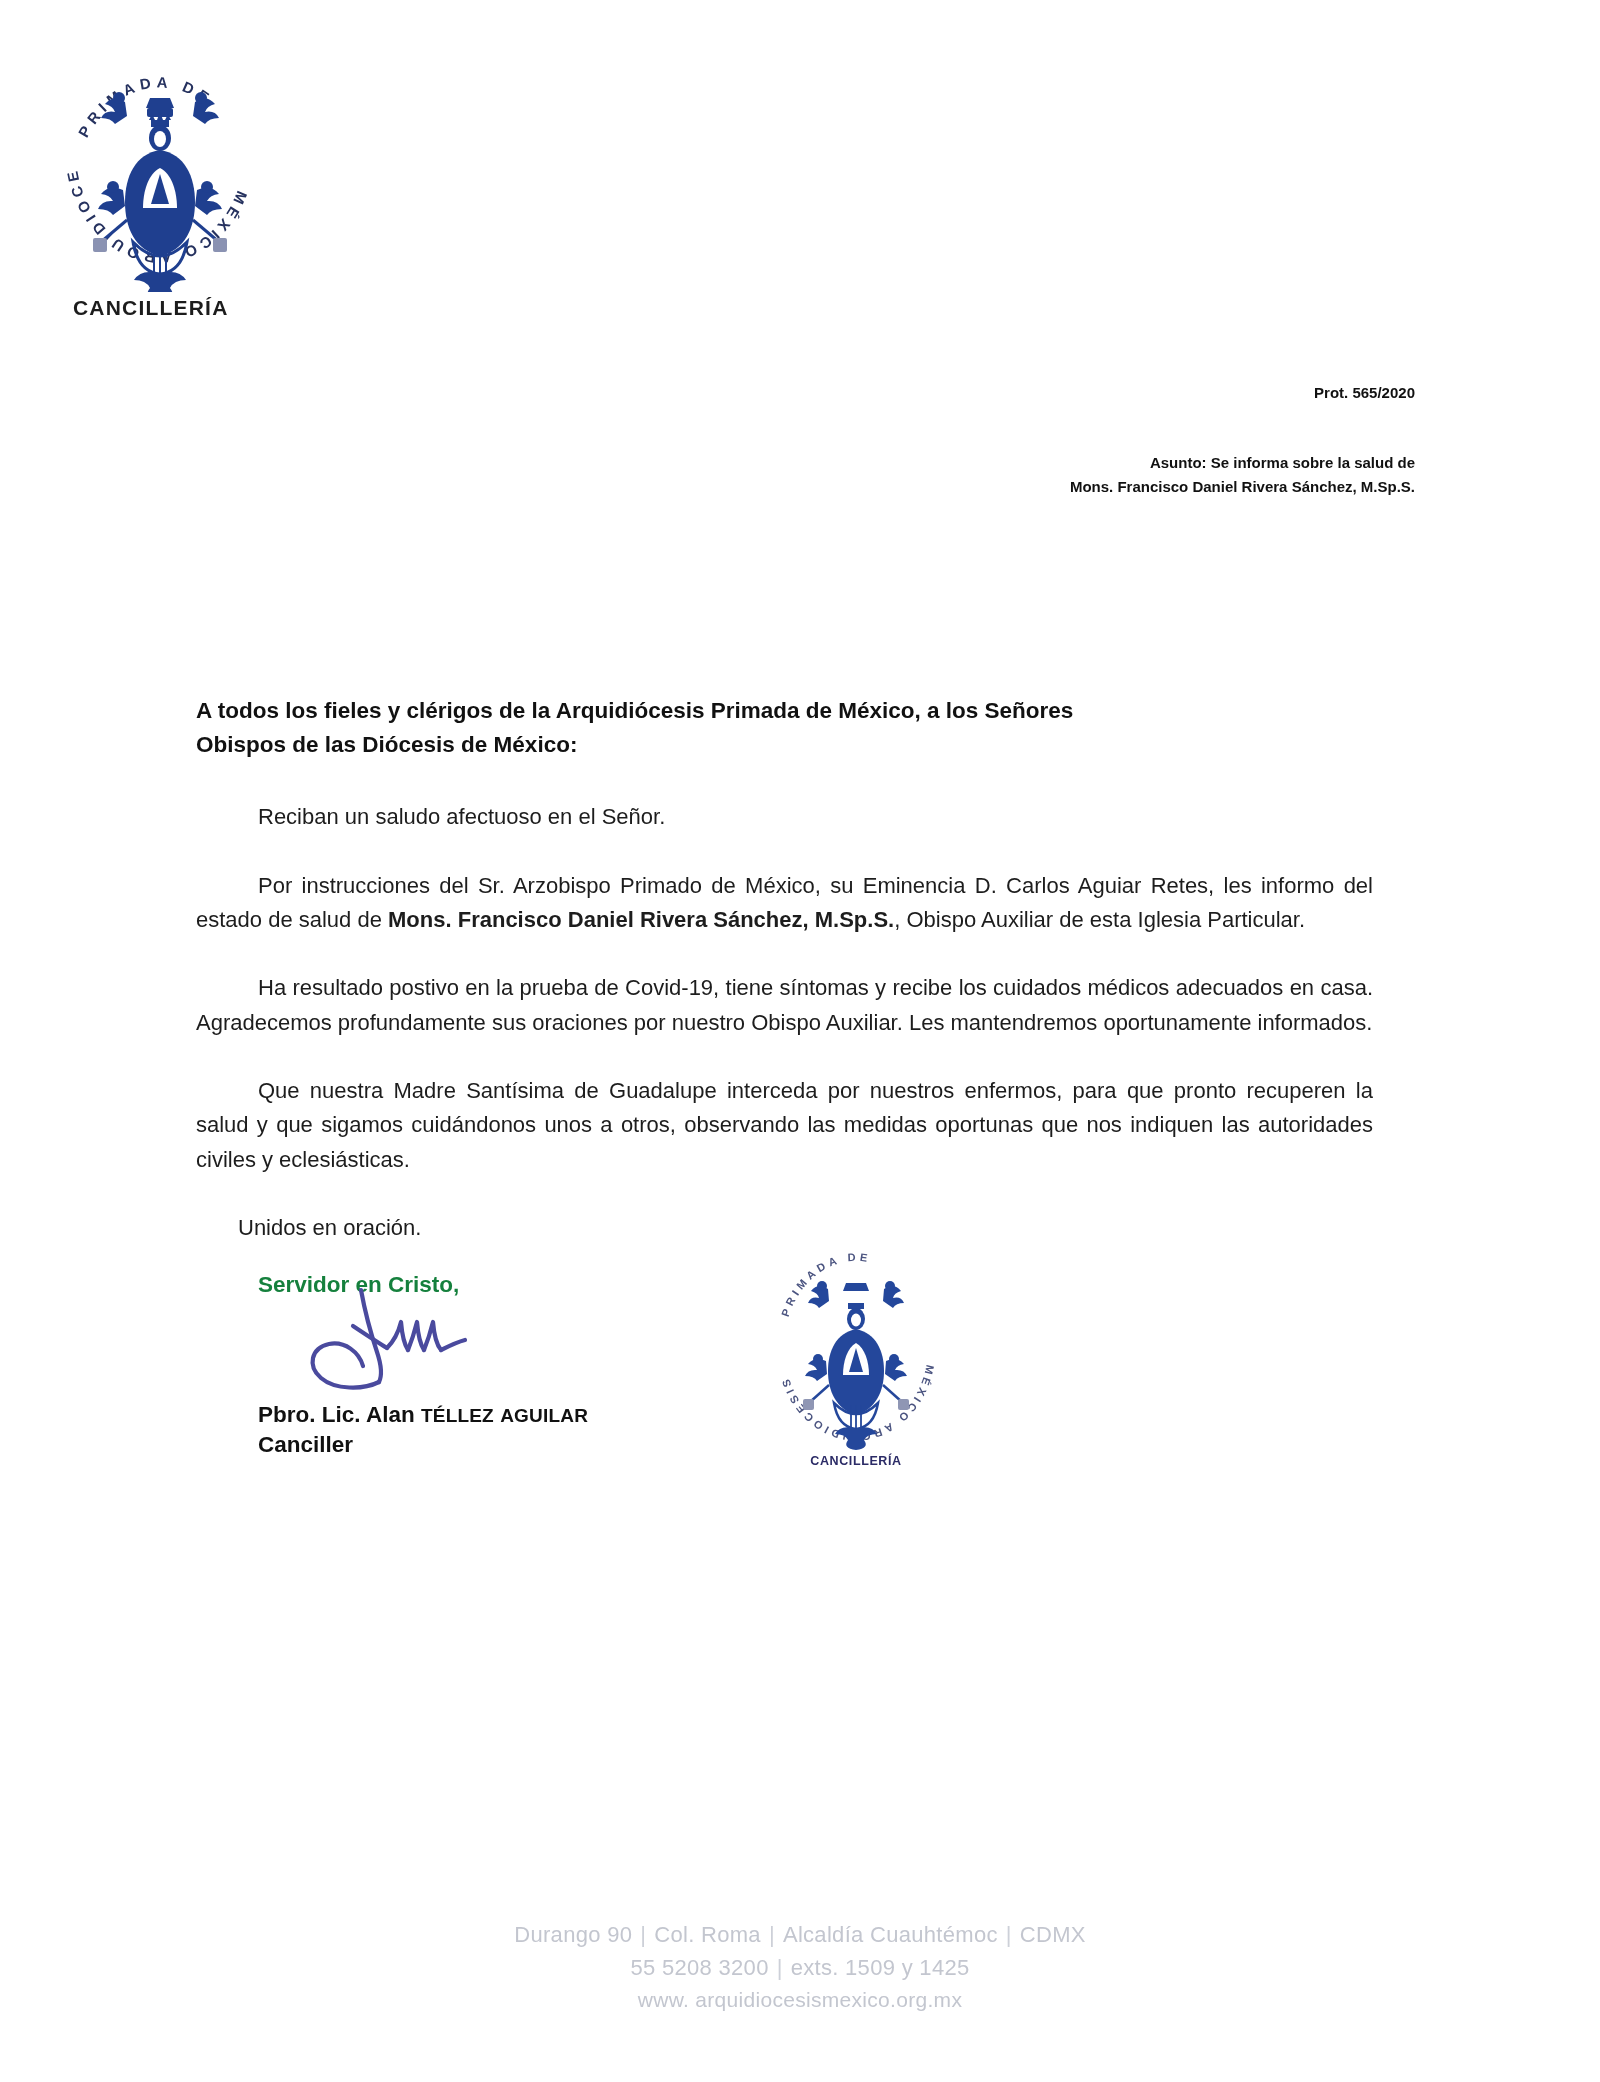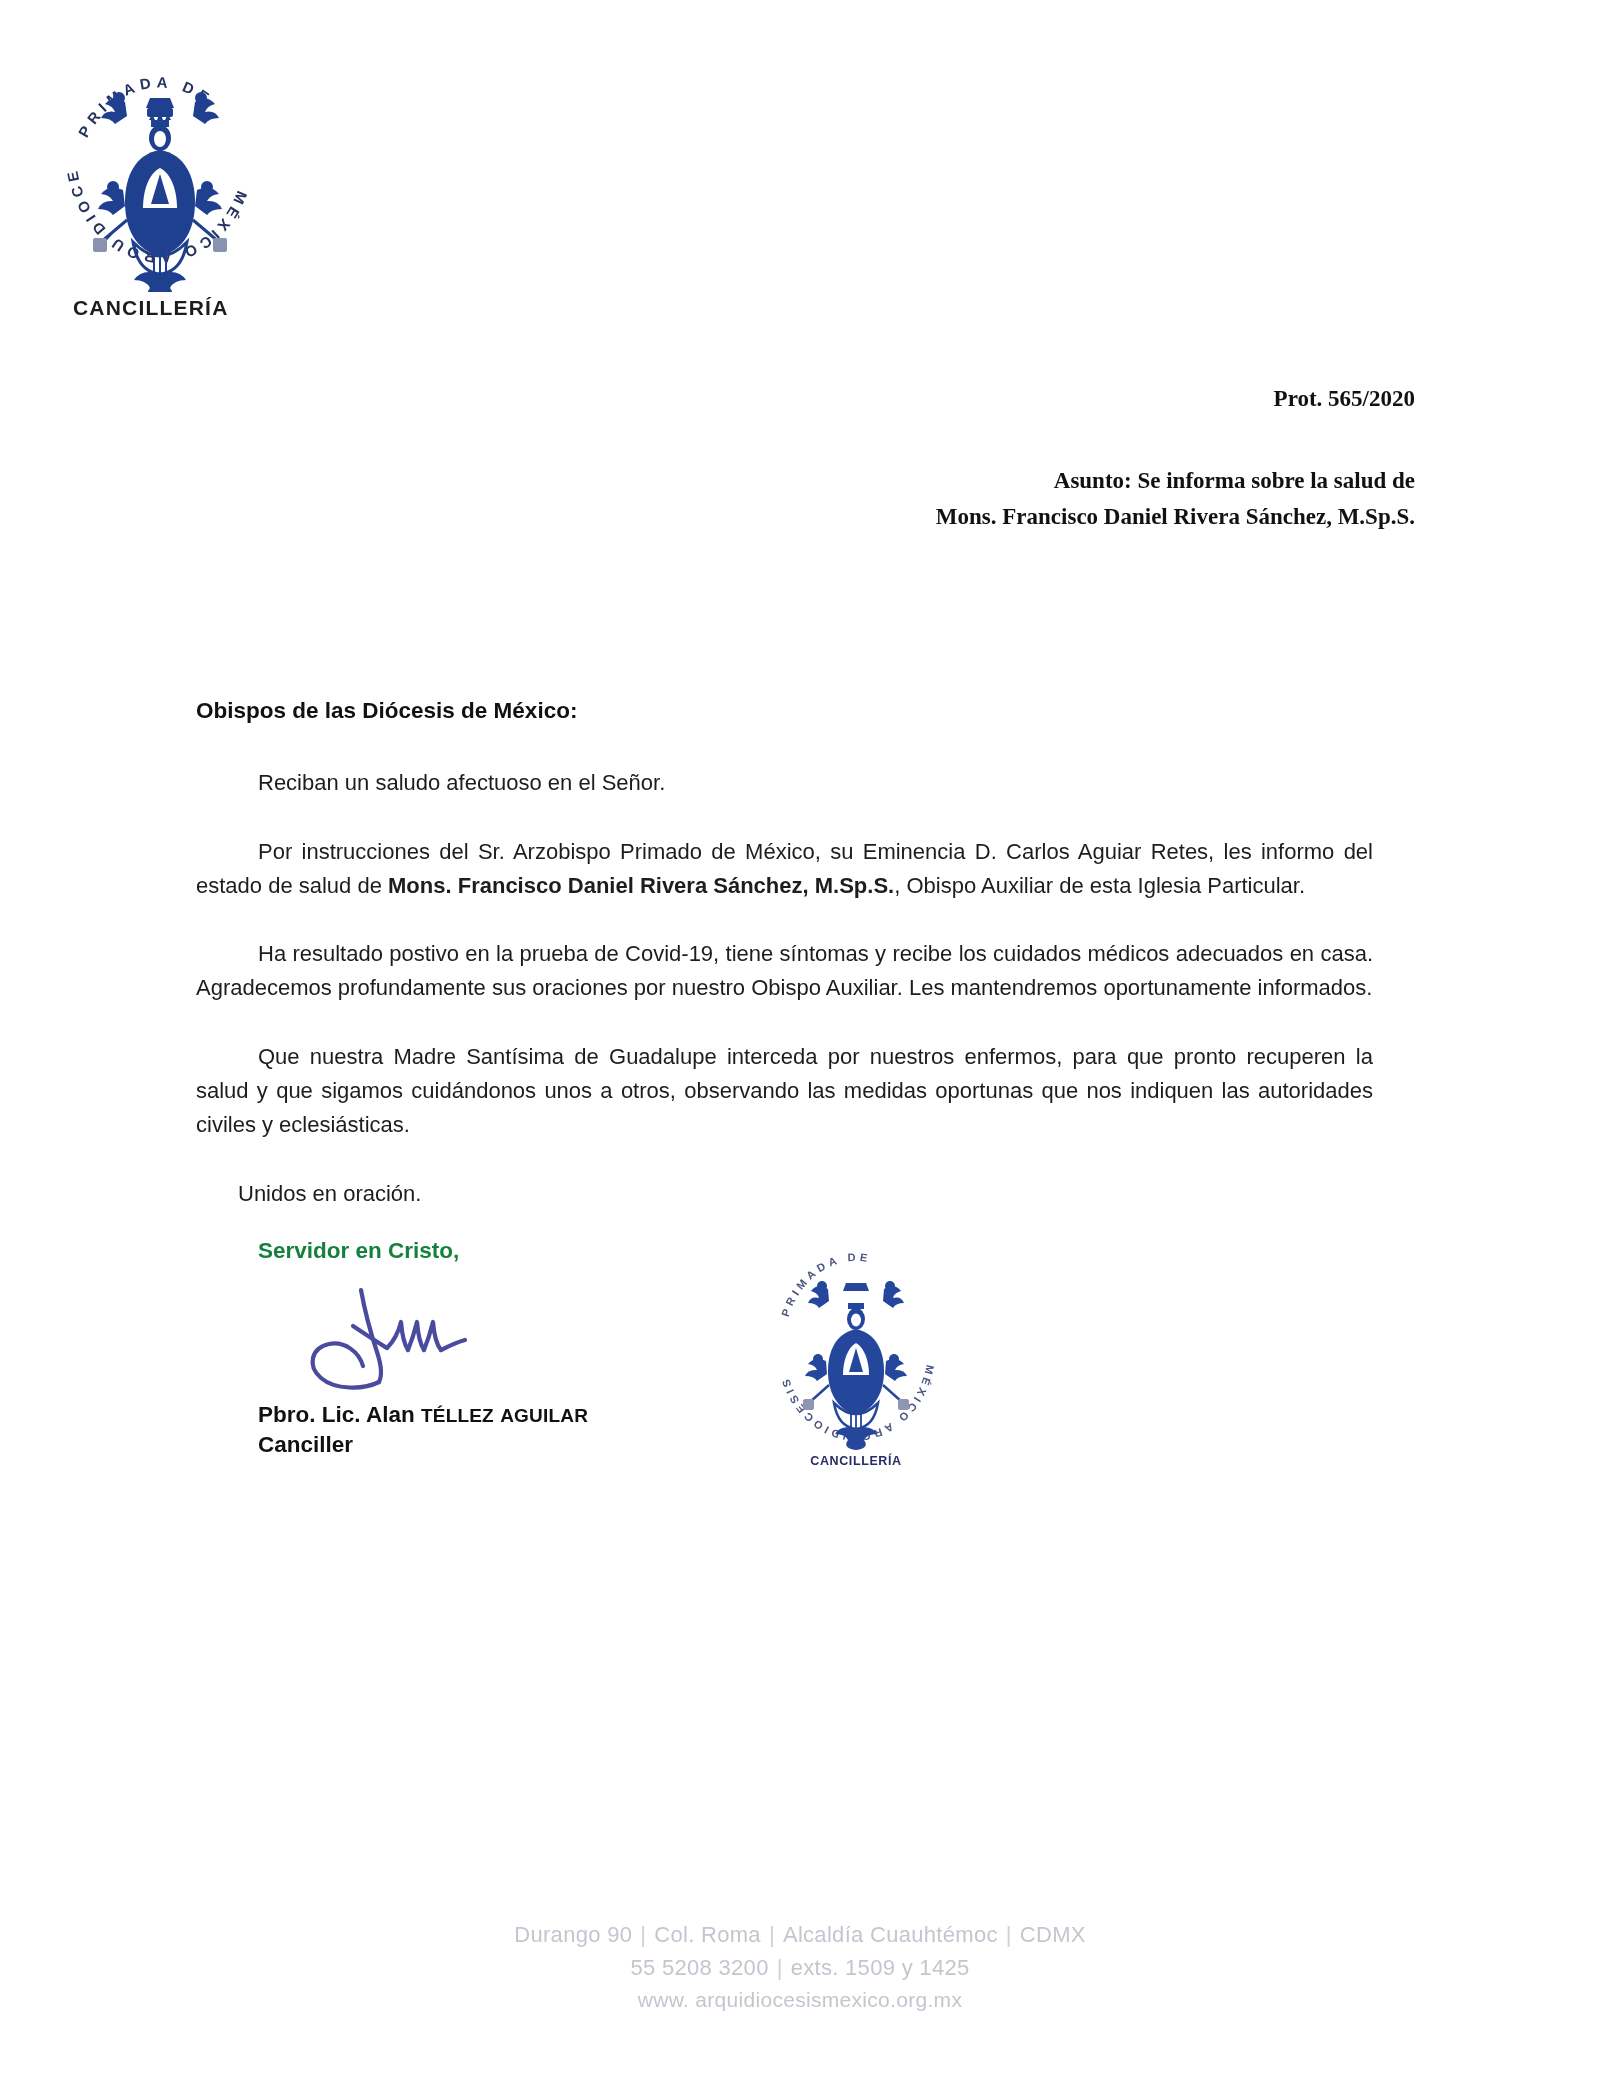--- a/index.html
+++ b/index.html
@@ -42,24 +42,23 @@
     color: #1c1c1c;
   }
 
   
   #header-right {
     position: absolute;
     right: 185px;
     top: 382px;
     text-align: right;
     font-weight: bold;
-    font-size: 23px;
+    font-size: 15px;
     color: #111;
     line-height: 1.5;
-    font-family: Liberation Serif, serif;
   }
   #header-right .prot { margin-bottom: 47px; }
   #header-right .date { margin-bottom: 46px; }
   #header-right .asunto-1 { }
   #header-right .asunto-2 { margin-top: 2px; }
 
   
   #body-block {
     position: absolute;
     left: 196px;
@@ -229,20 +228,21 @@
 
   <div id="header-right">
     <div class="prot">Prot. 565/2020</div>
     <div class="asunto-1">Asunto: Se informa sobre la salud de</div>
     <div class="asunto-2">Mons. Francisco Daniel Rivera Sánchez, M.Sp.S.</div>
   </div>
 
   <div id="body-block">
 
     <div class="salutation">
+      <div>A todos los fieles y clérigos de la Arquidiócesis Primada de México, a los Señores</div>
       <div>Obispos de las Diócesis de México:</div>
     </div>
 
     <p class="para">Reciban un saludo afectuoso en el Señor.</p>
 
     <p class="para">
       <span>Por instrucciones del Sr. Arzobispo Primado de México, su Eminencia D. Carlos Aguiar Retes, les informo del estado de salud de </span><b>Mons. Francisco Daniel Rivera Sánchez, M.Sp.S.</b><span>, Obispo Auxiliar de esta Iglesia Particular.</span>
     </p>
 
     <p class="para">Ha resultado postivo en la prueba de Covid-19, tiene síntomas y recibe los cuidados médicos adecuados en casa. Agradecemos profundamente sus oraciones por nuestro Obispo Auxiliar. Les mantendremos oportunamente informados.</p>

